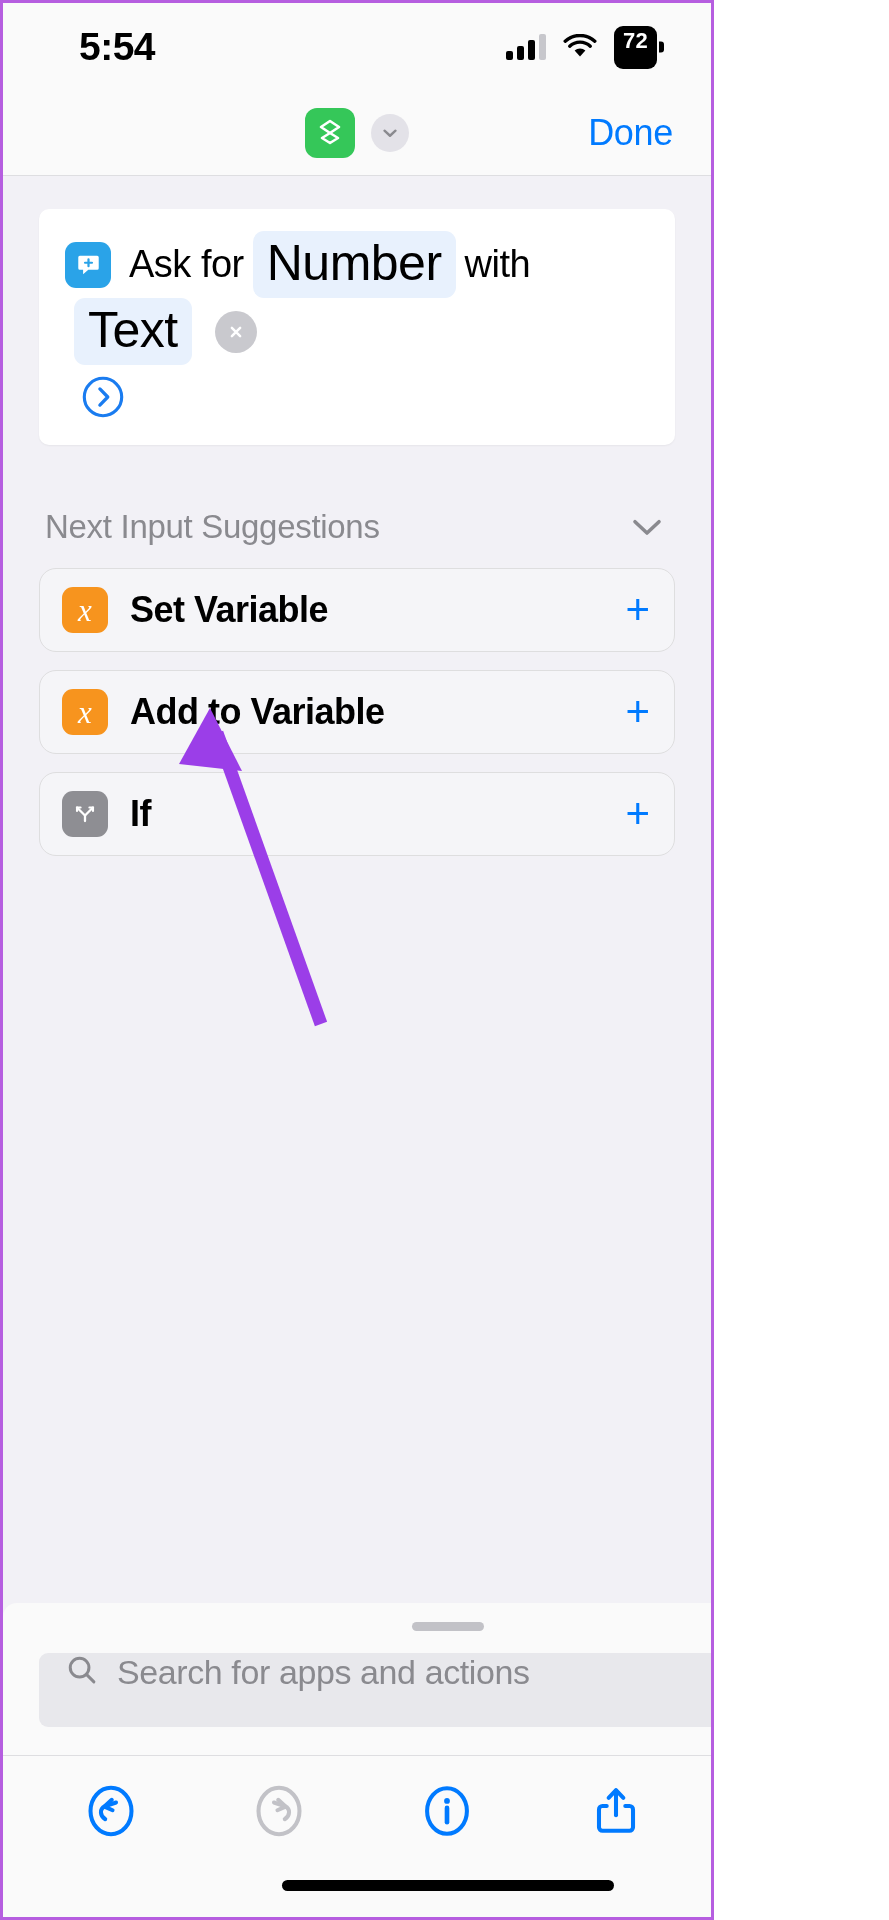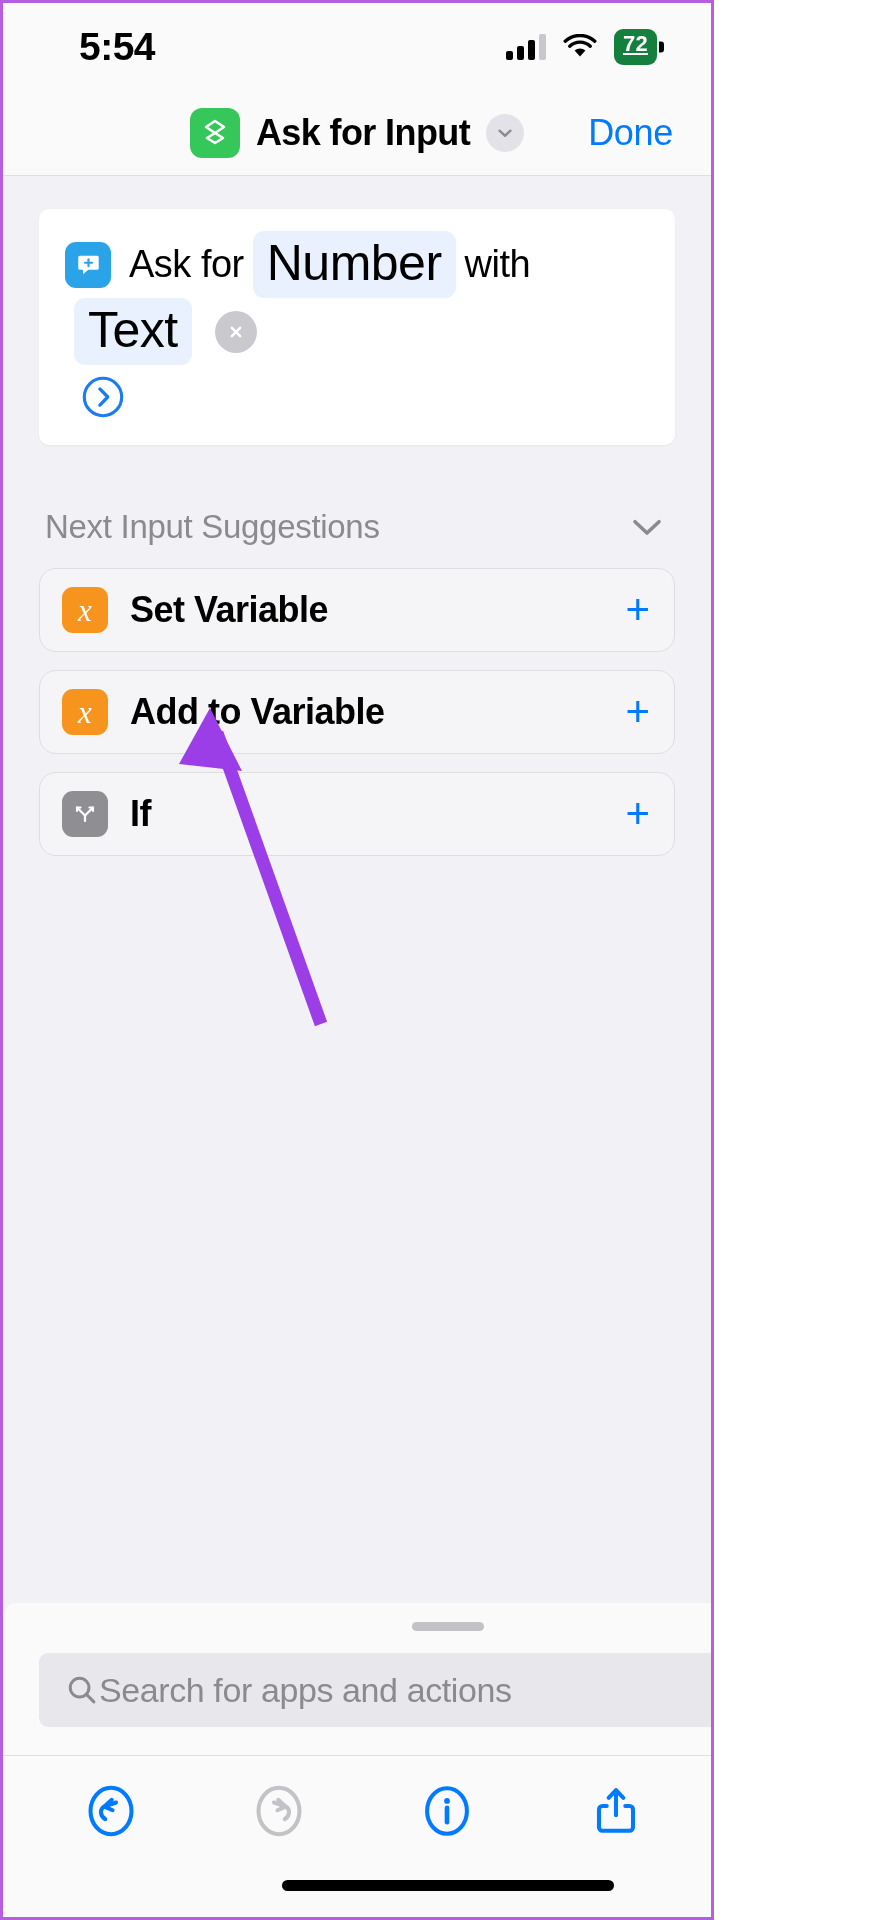--- a/index.html
+++ b/index.html
@@ -45,30 +45,29 @@
   .signal-bars { display: flex; align-items: flex-end; gap: 4px; height: 26px; }
   .signal-bars i { display: block; width: 7px; background: #000; border-radius: 2px; }
   .signal-bars i:nth-child(1) { height: 9px; }
   .signal-bars i:nth-child(2) { height: 14px; }
   .signal-bars i:nth-child(3) { height: 20px; }
   .signal-bars i:nth-child(4) { height: 26px; background: #c7c7cc; }
 
   .wifi-icon { width: 34px; height: 26px; display: block; }
 
   .battery-badge {
-    background: #15803d;
+    background: #000000;
     color: #fff;
     border-radius: 9px;
     font-size: 22px;
     font-weight: 700;
-    padding: 4px 9px 10px;
+    padding: 4px 9px 17px;
     line-height: 1;
     position: relative;
     letter-spacing: 0.3px;
-    text-decoration: underline;
   }
   .battery-badge::after {
     content: "";
     position: absolute;
     right: -7px;
     top: 50%;
     transform: translateY(-50%);
     width: 5px;
     height: 11px;
     background: #000;
@@ -255,22 +254,22 @@
     background: #c2c2c7;
     border-radius: 5px;
     margin: 19px auto 0;
   }
   .search-bar {
     margin: 22px 36px 0;
     height: 74px;
     background: #e8e8ec;
     border-radius: 9px;
     display: flex;
-    align-items: center;
     padding: 0 26px;
+    gap: 18px;
   }
   .search-placeholder {
     font-size: 34px;
     color: #8a8a8f;
     letter-spacing: -0.4px;
   }
   .toolbar {
     height: 110px;
     margin-top: 28px;
     border-top: 1px solid #dedee1;
@@ -317,21 +316,20 @@
   </div>
 
   <div class="nav-bar">
     <div class="nav-title-group">
       <div class="shortcut-icon">
         <svg viewBox="0 0 32 32" width="32" height="32">
           <path d="M16 4 L25 10 L16 16 L7 10 Z" fill="none" stroke="#fff" stroke-width="2.6" stroke-linejoin="round"></path>
           <path d="M16 16 L24 21 L16 26 L8 21 Z" fill="none" stroke="#fff" stroke-width="2.6" stroke-linejoin="round"></path>
         </svg>
       </div>
-      <div class="nav-title">Ask for Input</div>
       <div class="chevron-pill">
         <svg viewBox="0 0 24 24" width="22" height="22">
           <path d="M6 9.5 L12 15 L18 9.5" fill="none" stroke="#8a8a8f" stroke-width="2.6" stroke-linecap="round" stroke-linejoin="round"></path>
         </svg>
       </div>
     </div>
     <div class="nav-done">Done</div>
   </div>
 
   <div class="content">

